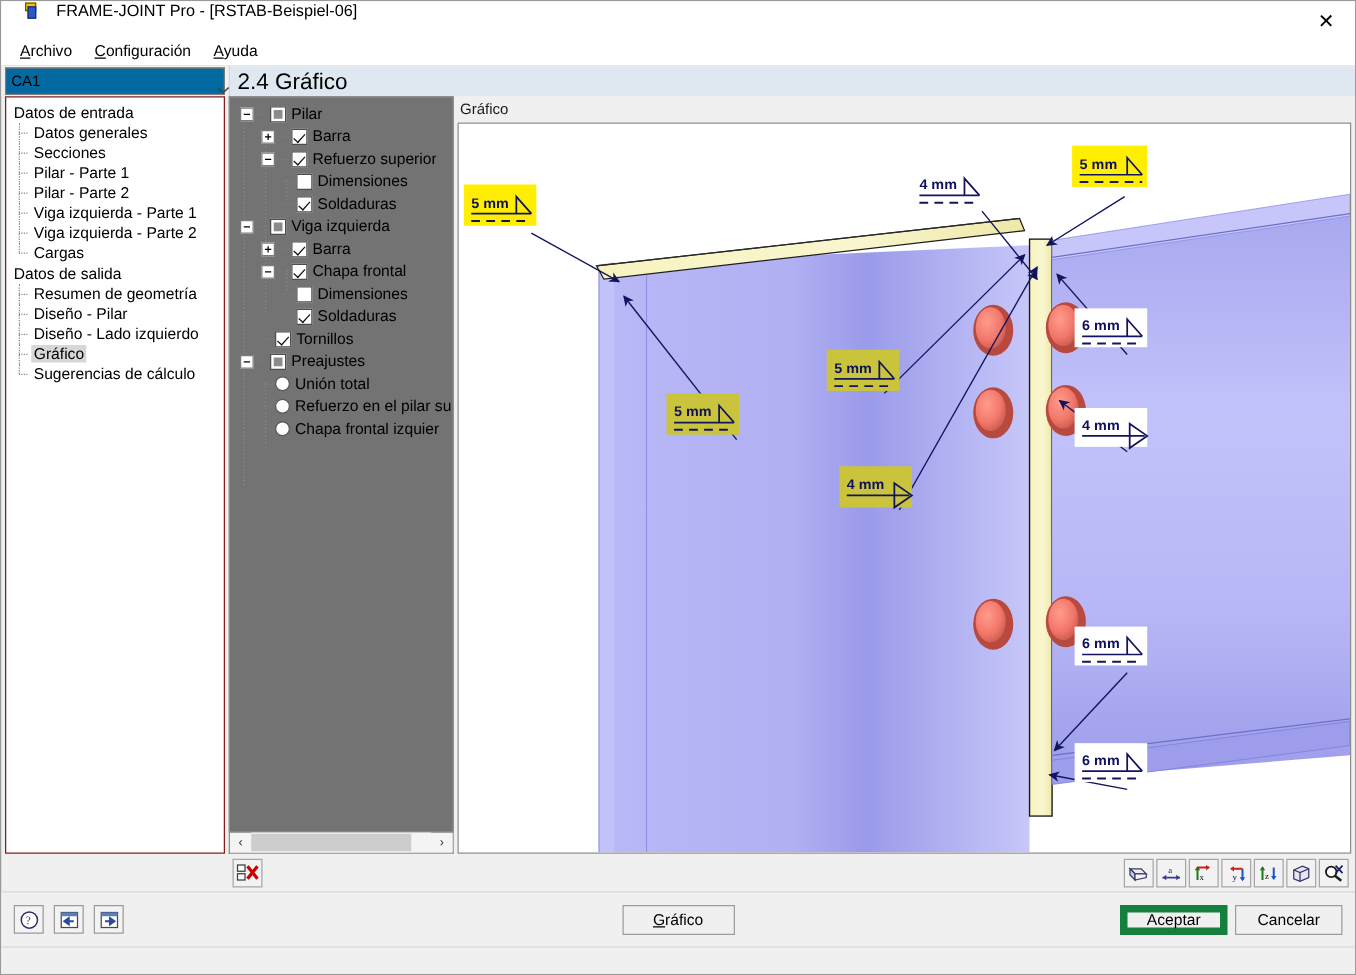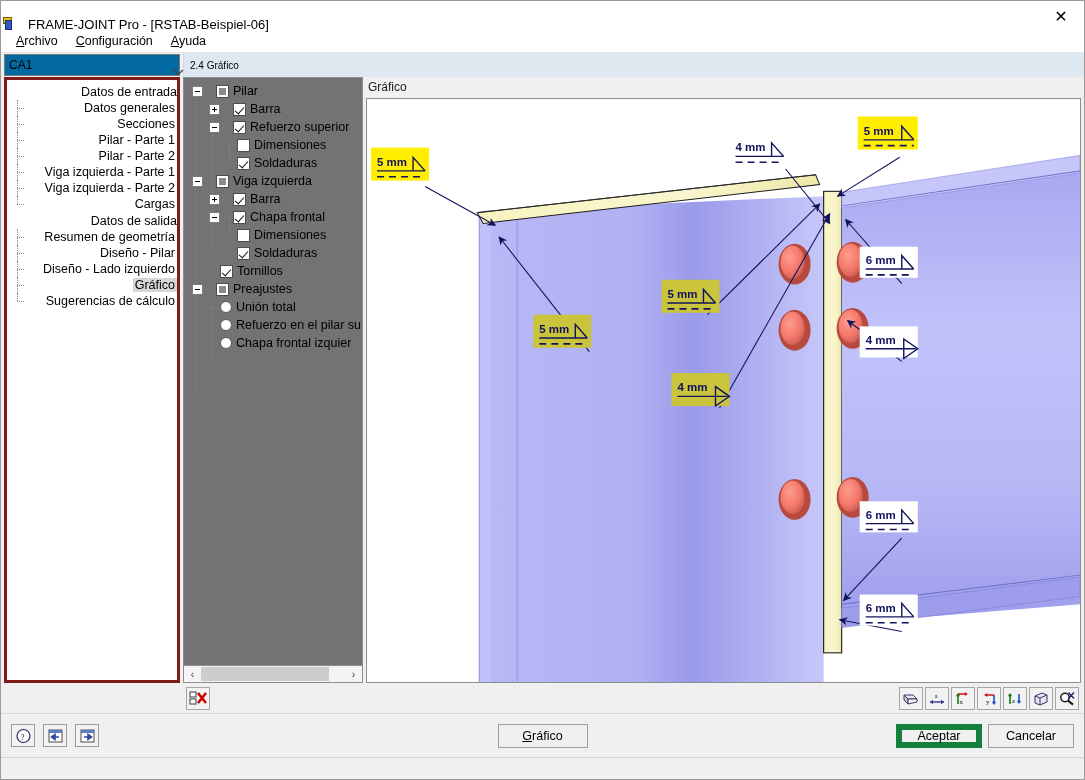--- a/index.html
+++ b/index.html
@@ -17,22 +17,22 @@
     width: 1085px; height: 780px;
     background: #f0f0f0;
     border: 1px solid #9a9a9a;
     display: flex; flex-direction: column;
   }
 
   
   .titlebar {
     height: 31px; flex: 0 0 31px;
     background: #ffffff;
-    display: flex; align-items: flex-end;
-    padding-left: 2px;
+    display: flex; align-items: flex-start;
+    padding-left: 19px;
     position: relative;
   }
   .app-icon { width: 17px; height: 16px; margin-right: 8px; position: relative; flex:0 0 auto;}
   .app-icon .flagA { position:absolute; left:0; top:1px; width:9px; height:7px; background:#f3c417; border:1px solid #6b5a00;}
   .app-icon .flagB { position:absolute; left:2px; top:4px; width:7px; height:10px; background:#2e57c4; border:1px solid #16306e;}
   .title-text { font-size: 13px; color: #000; }
   .win-close {
     position: absolute; right: 0; top: 0;
     width: 46px; height: 31px;
     display: flex; align-items: center; justify-content: center;
@@ -69,39 +69,38 @@
   }
   .combo .chev {
     position: absolute; right: 6px; top: 50%; transform: translateY(-60%);
     width: 0; height: 0;
   }
   .section-header {
     flex: 1;
     background: #dfe8f0;
     display: flex; align-items: center;
     padding-left: 6px;
-    font-size: 10px;
+    font-size: 18px;
     border-left: 1px solid #cfd8e0;
   }
 
   
   .body {
     flex: 1; display: flex; min-height: 0;
     padding: 0 3px;
     gap: 0;
   }
 
   
   .navpane {
     width: 176px; flex: 0 0 176px;
     background: #ffffff;
-    border: 3px solid #7f1d1d;
+    border: 1px solid #7f1d1d;
     overflow: hidden;
     padding: 3px 0 0 2px;
-    text-align: right;
   }
   .nav-root { font-size: 12.5px; padding: 2px 0 1px 4px; white-space: nowrap;}
   .nav-child {
     font-size: 12.5px; padding: 1px 0 1px 18px;
     white-space: nowrap; position: relative;
   }
   .nav-child::before {
     content: ""; position: absolute; left: 8px; top: 0; bottom: 0;
     border-left: 1px dotted #8a8a8a;
   }

